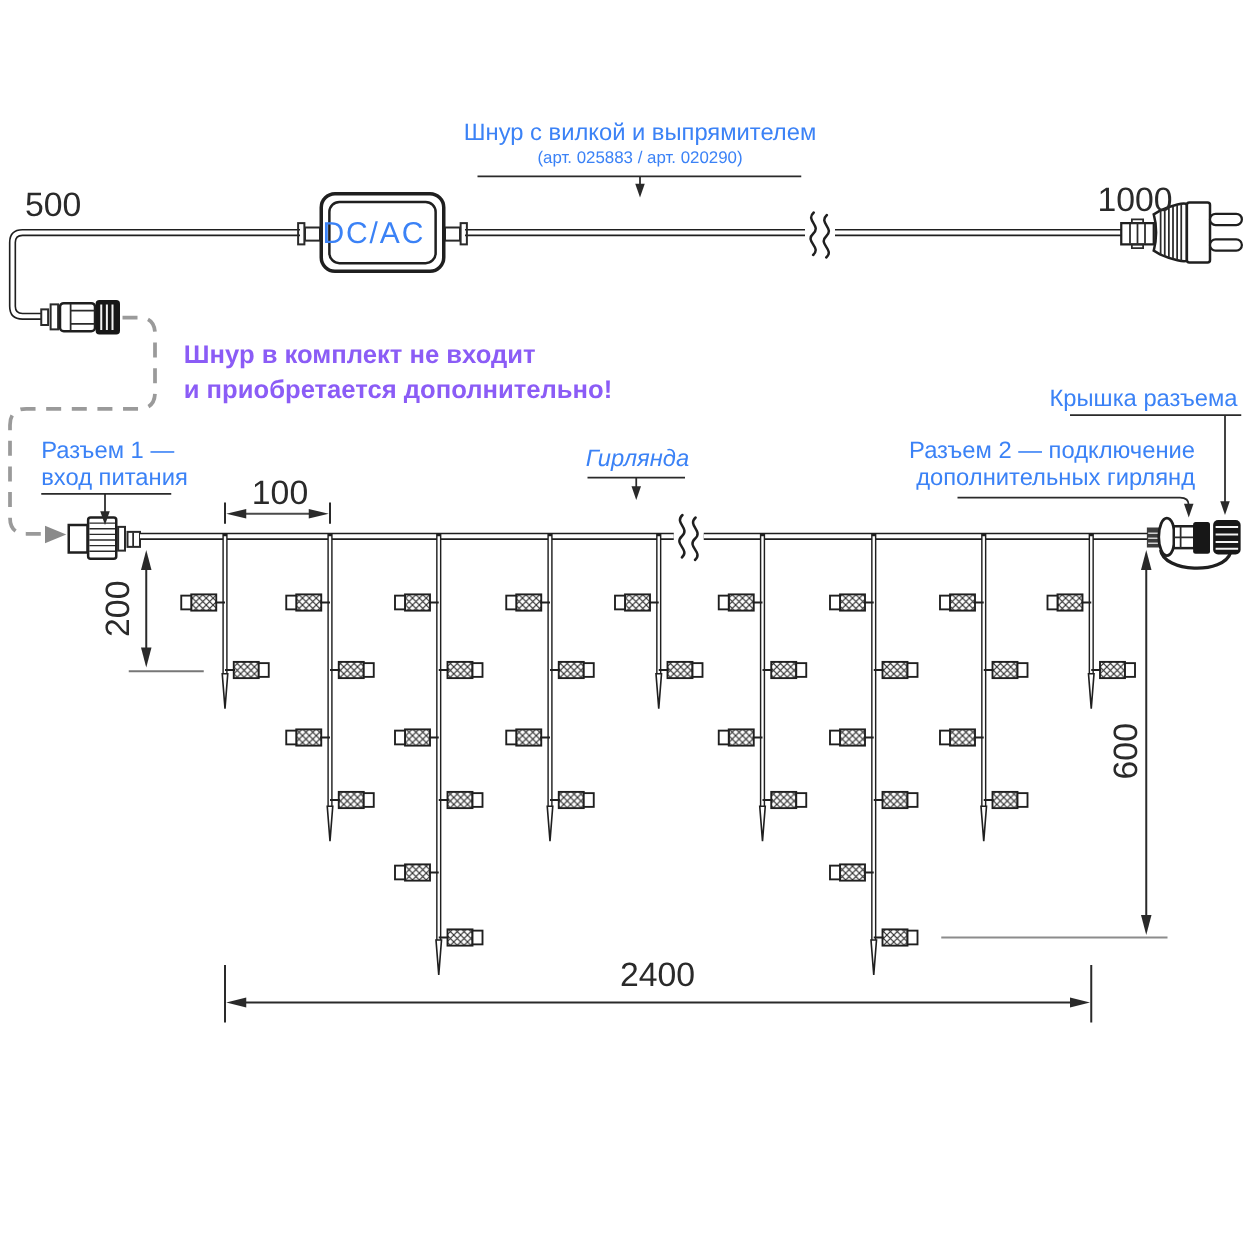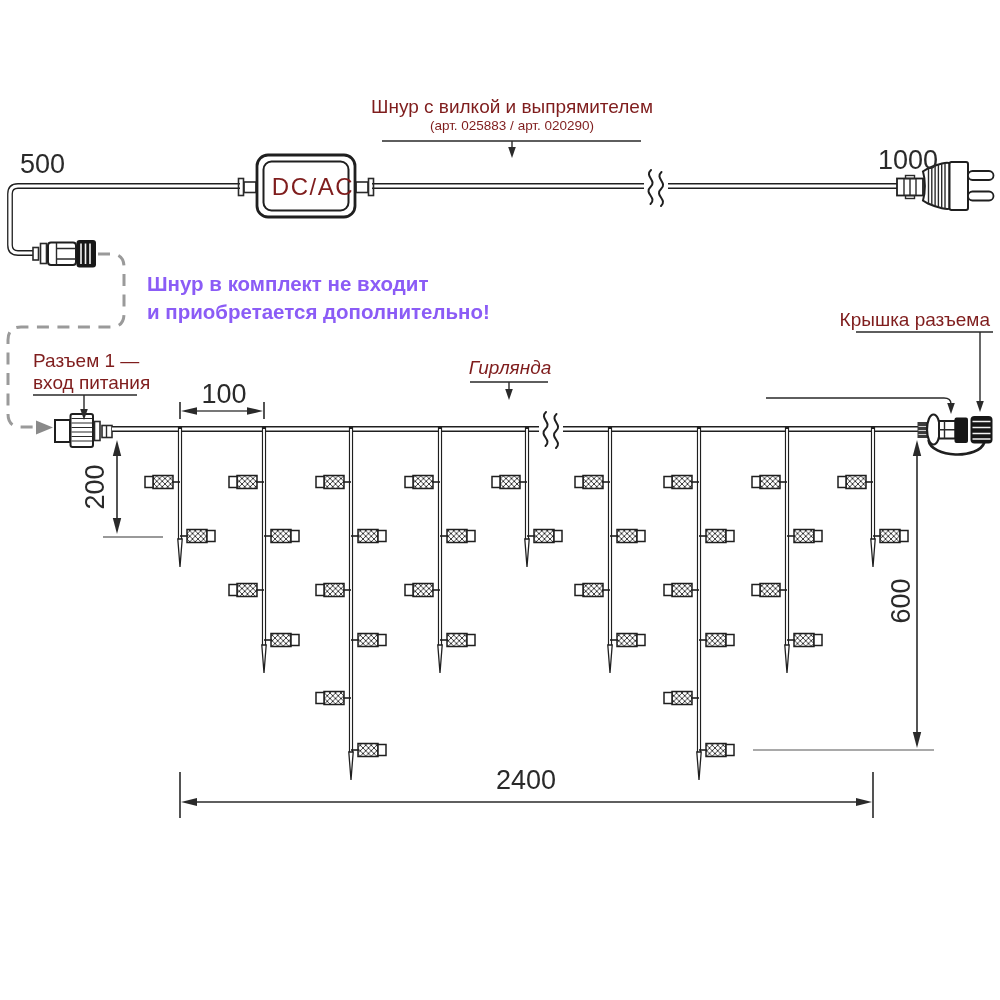--- a/index.html
+++ b/index.html
@@ -1,19 +1,19 @@
 <!DOCTYPE html>
 <html><head>
 <meta charset="utf-8">
 <style>
   html,body{margin:0;padding:0;background:#fff;}
   .stage{position:relative;width:1000px;height:1000px;background:#fff;overflow:hidden;
          font-family:"Liberation Sans",sans-serif;}
   .stage svg{position:absolute;left:0;top:0;}
-  .lbl{position:absolute;color:#7f1d1d;white-space:nowrap;}
+  .lbl{position:absolute;color:#3b82f6;white-space:nowrap;}
   .wo{stroke:#1f1f1f;stroke-width:5.8;fill:none;}
   .wi{stroke:#fff;stroke-width:3.2;fill:none;}
   .sq{stroke:#1f1f1f;stroke-width:2;fill:none;stroke-linecap:round;}
   .ln16{stroke:#2a2a2a;stroke-width:1.6;fill:none;}
   .ln14{stroke:#2a2a2a;stroke-width:1.4;fill:none;}
   .arr{fill:#2a2a2a;stroke:none;}
   .refln{stroke:#8c8c8c;stroke-width:1.7;fill:none;}
   .blk{fill:#171717;stroke:none;}
   .whl{stroke:#fff;stroke-width:1.6;fill:none;opacity:.95;}
   .dash{stroke:#9a9a9a;stroke-width:3;fill:none;stroke-dasharray:12 8.5;}
@@ -387,34 +387,38 @@
     <polygon class="arr" points="872,802 856,798 856,806"></polygon>
   </g>
 </svg>
 
 <div class="lbl num" style="left:20px;top:149px;">500</div>
 <div class="lbl num" style="left:878px;top:145px;">1000</div>
 
 <div class="lbl" style="left:352px;top:96px;width:320px;text-align:center;font-size:19px;">Шнур с вилкой и выпрямителем</div>
 <div class="lbl" style="left:352px;top:118px;width:320px;text-align:center;font-size:13.5px;">(арт. 025883 / арт. 020290)</div>
 
-<div class="lbl" style="left:258px;top:173px;width:96px;text-align:right;font-size:24px;letter-spacing:1.5px;">DC/AC</div>
+<div class="lbl" style="left:258px;top:173px;width:96px;text-align:left;font-size:24px;letter-spacing:1.5px;">DC/AC</div>
 
 <div class="lbl" style="left:147px;top:270px;font-size:20.5px;font-weight:bold;color:#8b5cf6;line-height:28px;">
   <div>Шнур в комплект не входит</div>
   <div>и приобретается дополнительно!</div>
 </div>
 
 <div class="lbl cap19" style="left:33px;top:350px;">
   <div>Разъем 1 —</div>
   <div>вход питания</div>
 </div>
 
 <div class="lbl cap19" style="left:455px;top:357px;width:110px;text-align:center;font-style:italic;">Гирлянда</div>
 
+<div class="lbl cap19" style="left:700px;top:350px;width:256px;text-align:right;">
+  <div>Разъем 2 — подключение</div>
+  <div>дополнительных гирлянд</div>
+</div>
 
 <div class="lbl cap19" style="left:798px;top:309px;width:192px;text-align:right;">Крышка разъема</div>
 
 <div class="lbl num" style="left:184px;top:379px;width:80px;text-align:center;">100</div>
 <div class="lbl num rot" style="left:95px;top:487px;">200</div>
 <div class="lbl num rot" style="left:901px;top:601px;">600</div>
 <div class="lbl num ctr" style="left:526px;top:780px;">2400</div>
 
 </div>
 

